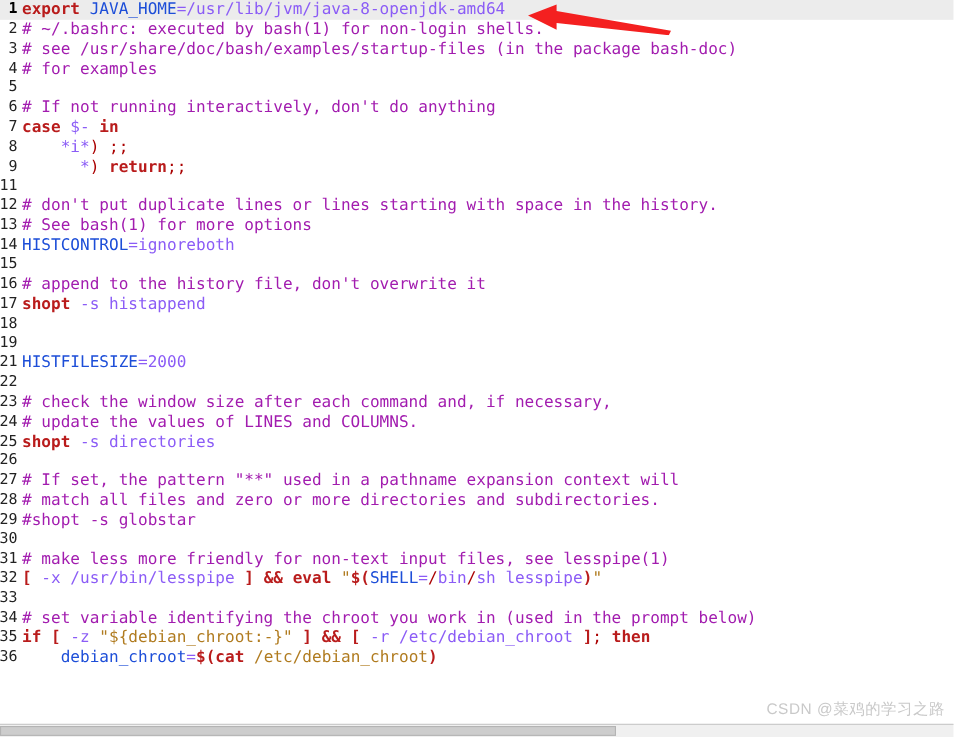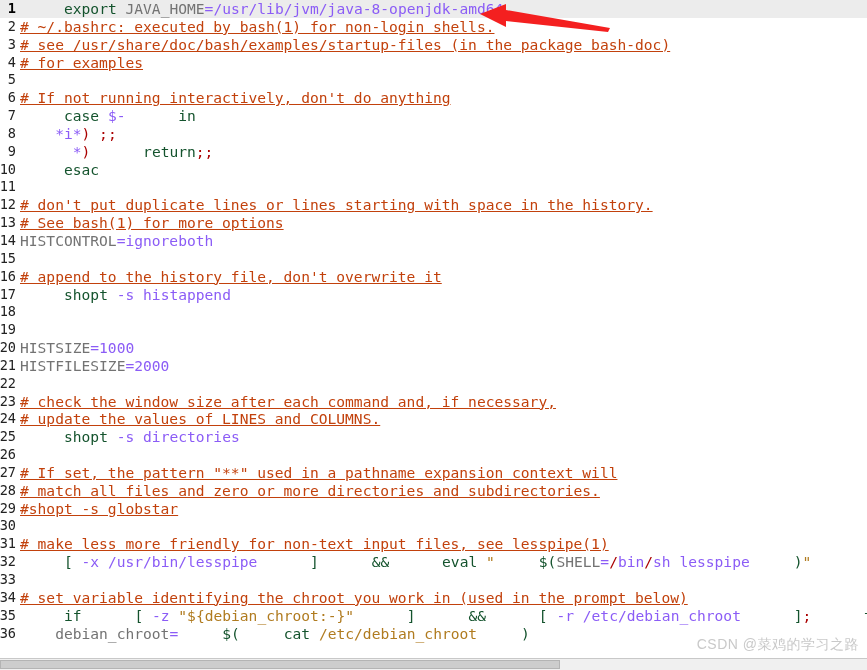--- a/index.html
+++ b/index.html
@@ -57,24 +57,24 @@
   .line.current .gutter { font-weight: bold; color: #000; }
 
   .content {
     position: absolute;
     left: 20px;
     top: 0;
     white-space: pre;
   }
 
   
-  .c-cmt   { color: #c2410c; text-decoration: underline; }            
-  .c-kw    { color: #14532d; font-weight: normal; margin-left: 44px; }  
+  .c-cmt   { color: #a21caf; }            
+  .c-kw    { color: #b91c1c; font-weight: bold; }  
   .c-kw2   { color: #aa0000; }            
-  .c-var   { color: #737373; margin-top: 45px; }            
+  .c-var   { color: #1d4ed8; margin-top: 45px; }            
   .c-plain { color: #8b5cf6; text-align: center; }            
   .c-str   { color: #b07b1f; }
 
   
   #arrow-annotation {
     position: absolute;
     left: 480px;
     top: 2px;
     width: 130px;
     height: 30px;
@@ -124,31 +124,29 @@
   <div class="code-area" id="code-area">
       <div class="line current" style="background: rgb(236, 236, 236);"><div class="gutter">1</div><div class="content"><span class="c-kw">export</span><span class="c-plain"> </span><span class="c-var">JAVA_HOME</span><span class="c-plain">=/usr/lib/jvm/java-8-openjdk-amd64</span></div></div>
       <div class="line"><div class="gutter">2</div><div class="content"><span class="c-cmt"># ~/.bashrc: executed by bash(1) for non-login shells.</span></div></div>
       <div class="line"><div class="gutter">3</div><div class="content"><span class="c-cmt"># see /usr/share/doc/bash/examples/startup-files (in the package bash-doc)</span></div></div>
       <div class="line"><div class="gutter">4</div><div class="content"><span class="c-cmt"># for examples</span></div></div>
       <div class="line"><div class="gutter">5</div><div class="content"></div></div>
       <div class="line"><div class="gutter">6</div><div class="content"><span class="c-cmt"># If not running interactively, don't do anything</span></div></div>
       <div class="line"><div class="gutter">7</div><div class="content"><span class="c-kw">case</span><span class="c-plain"> $- </span><span class="c-kw">in</span></div></div>
       <div class="line"><div class="gutter">8</div><div class="content"><span class="c-plain">    *i*</span><span class="c-kw2">)</span><span class="c-plain"> </span><span class="c-kw2">;;</span></div></div>
       <div class="line"><div class="gutter">9</div><div class="content"><span class="c-plain">      *</span><span class="c-kw2">)</span><span class="c-plain"> </span><span class="c-kw">return</span><span class="c-kw2">;;</span></div></div>
-      <div class="line"><div class="gutter">10</div><div class="content"><span class="c-kw">esac</span></div></div>
       <div class="line"><div class="gutter">11</div><div class="content"></div></div>
       <div class="line"><div class="gutter">12</div><div class="content"><span class="c-cmt"># don't put duplicate lines or lines starting with space in the history.</span></div></div>
       <div class="line"><div class="gutter">13</div><div class="content"><span class="c-cmt"># See bash(1) for more options</span></div></div>
       <div class="line"><div class="gutter">14</div><div class="content"><span class="c-var">HISTCONTROL</span><span class="c-plain">=ignoreboth</span></div></div>
       <div class="line"><div class="gutter">15</div><div class="content"></div></div>
       <div class="line"><div class="gutter">16</div><div class="content"><span class="c-cmt"># append to the history file, don't overwrite it</span></div></div>
       <div class="line"><div class="gutter">17</div><div class="content"><span class="c-kw">shopt</span><span class="c-plain"> -s histappend</span></div></div>
       <div class="line"><div class="gutter">18</div><div class="content"></div></div>
       <div class="line"><div class="gutter">19</div></div>
-      <div class="line"><div class="gutter">20</div><div class="content"><span class="c-var">HISTSIZE</span><span class="c-plain">=1000</span></div></div>
       <div class="line"><div class="gutter">21</div><div class="content"><span class="c-var">HISTFILESIZE</span><span class="c-plain">=2000</span></div></div>
       <div class="line"><div class="gutter">22</div><div class="content"></div></div>
       <div class="line"><div class="gutter">23</div><div class="content"><span class="c-cmt"># check the window size after each command and, if necessary,</span></div></div>
       <div class="line"><div class="gutter">24</div><div class="content"><span class="c-cmt"># update the values of LINES and COLUMNS.</span></div></div>
       <div class="line"><div class="gutter">25</div><div class="content"><span class="c-kw">shopt</span><span class="c-plain"> -s directories</span></div></div>
       <div class="line"><div class="gutter">26</div><div class="content"></div></div>
       <div class="line"><div class="gutter">27</div><div class="content"><span class="c-cmt"># If set, the pattern "**" used in a pathname expansion context will</span></div></div>
       <div class="line"><div class="gutter">28</div><div class="content"><span class="c-cmt"># match all files and zero or more directories and subdirectories.</span></div></div>
       <div class="line"><div class="gutter">29</div><div class="content"><span class="c-cmt">#shopt -s globstar</span></div></div>
       <div class="line"><div class="gutter">30</div><div class="content"></div></div>

